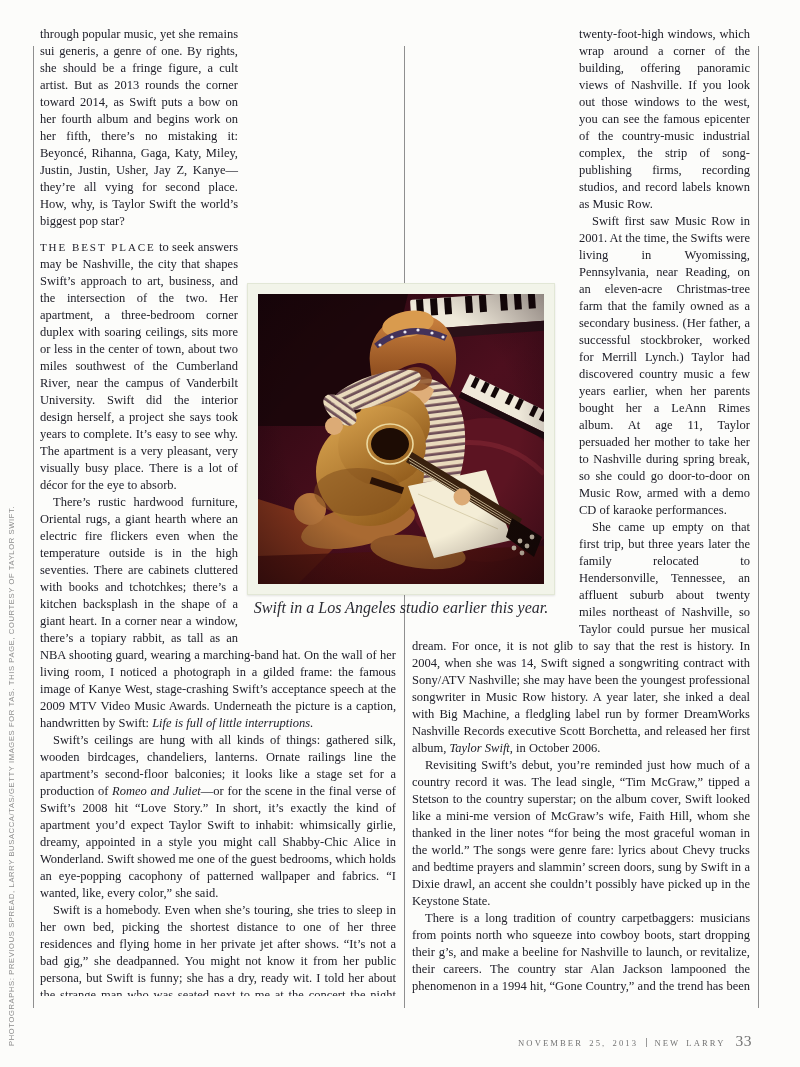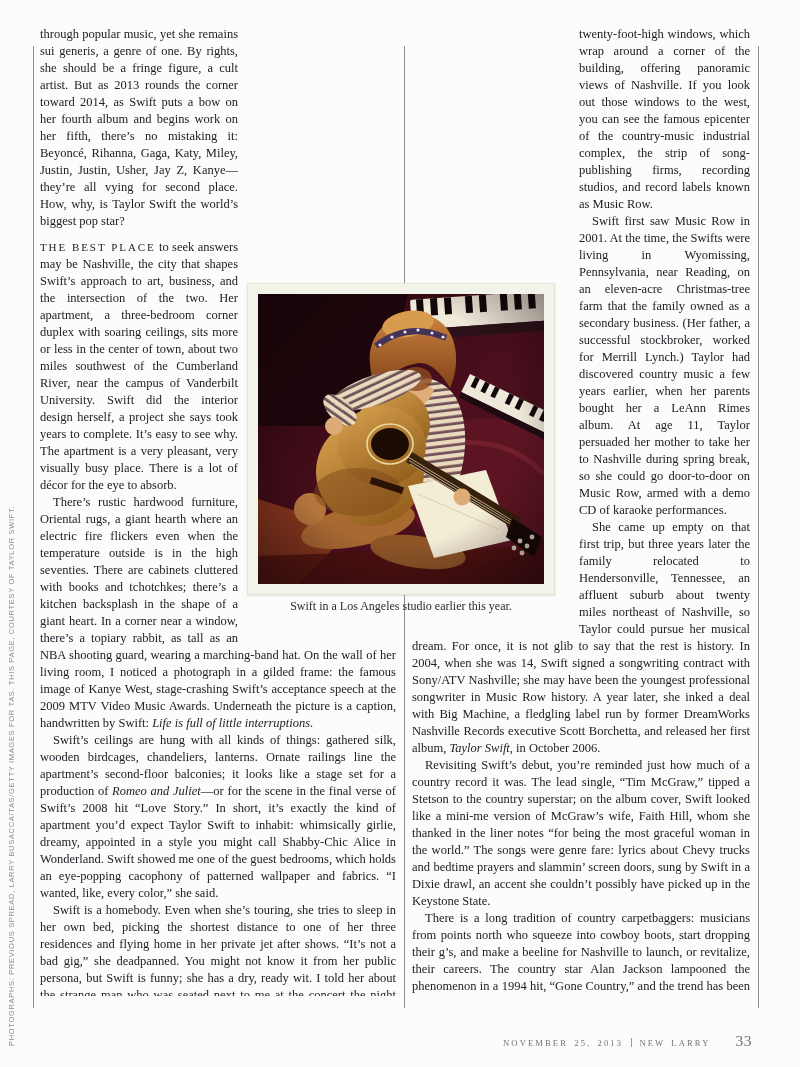--- a/index.html
+++ b/index.html
@@ -24,35 +24,35 @@
   .cut-right{float:left;width:167px;height:409px;margin-top:198px;}
   .lead{font-size:11px;letter-spacing:1.9px;}
   .photo-frame{
     position:absolute;left:247px;top:283px;width:286px;height:290px;
     padding:10px;background:#f2f4e9;border:1px solid #e2e7d6;
     box-shadow:0 1px 2px rgba(0,0,0,0.10);box-sizing:content-box;z-index:5;
   }
   .photo-frame svg{display:block;}
   .photo-caption{
     position:absolute;left:247px;top:599px;width:308px;z-index:5;
-    text-align:center;font-size:12px;color:#2b2b33;
+    text-align:center;font-style:italic;font-size:16px;color:#2b2b33;
   }
   .credits{
     position:absolute;left:7px;top:1046px;width:640px;
     transform:rotate(-90deg);transform-origin:0 0;
     font-family:"Liberation Sans","DejaVu Sans",sans-serif;
     font-size:7.6px;letter-spacing:0.62px;color:#8c8c8c;white-space:nowrap;
   }
   .footer{
     position:absolute;right:48px;top:1032px;z-index:2;
     display:flex;align-items:baseline;gap:7px;color:#737373;
   }
   .footer .fsc{font-size:8.6px;letter-spacing:2.1px;word-spacing:2px;}
   .footer .fsep{font-size:10px;font-weight:bold;position:relative;top:-1px;}
-  .footer .fnum{font-size:15.5px;letter-spacing:0.5px;margin-left:18px;}
+  .footer .fnum{font-size:15.5px;letter-spacing:0.5px;margin-left:3px;}
 </style>
 </head>
 <body>
 
 <div class="vrule" style="left:33px"></div>
 <div class="vrule" style="left:404px"></div>
 <div class="vrule" style="left:758px"></div>
 
 <div class="credits">PHOTOGRAPHS: PREVIOUS SPREAD, LARRY BUSACCA/TAS/GETTY IMAGES FOR TAS. THIS PAGE, COURTESY OF TAYLOR SWIFT.</div>
 

